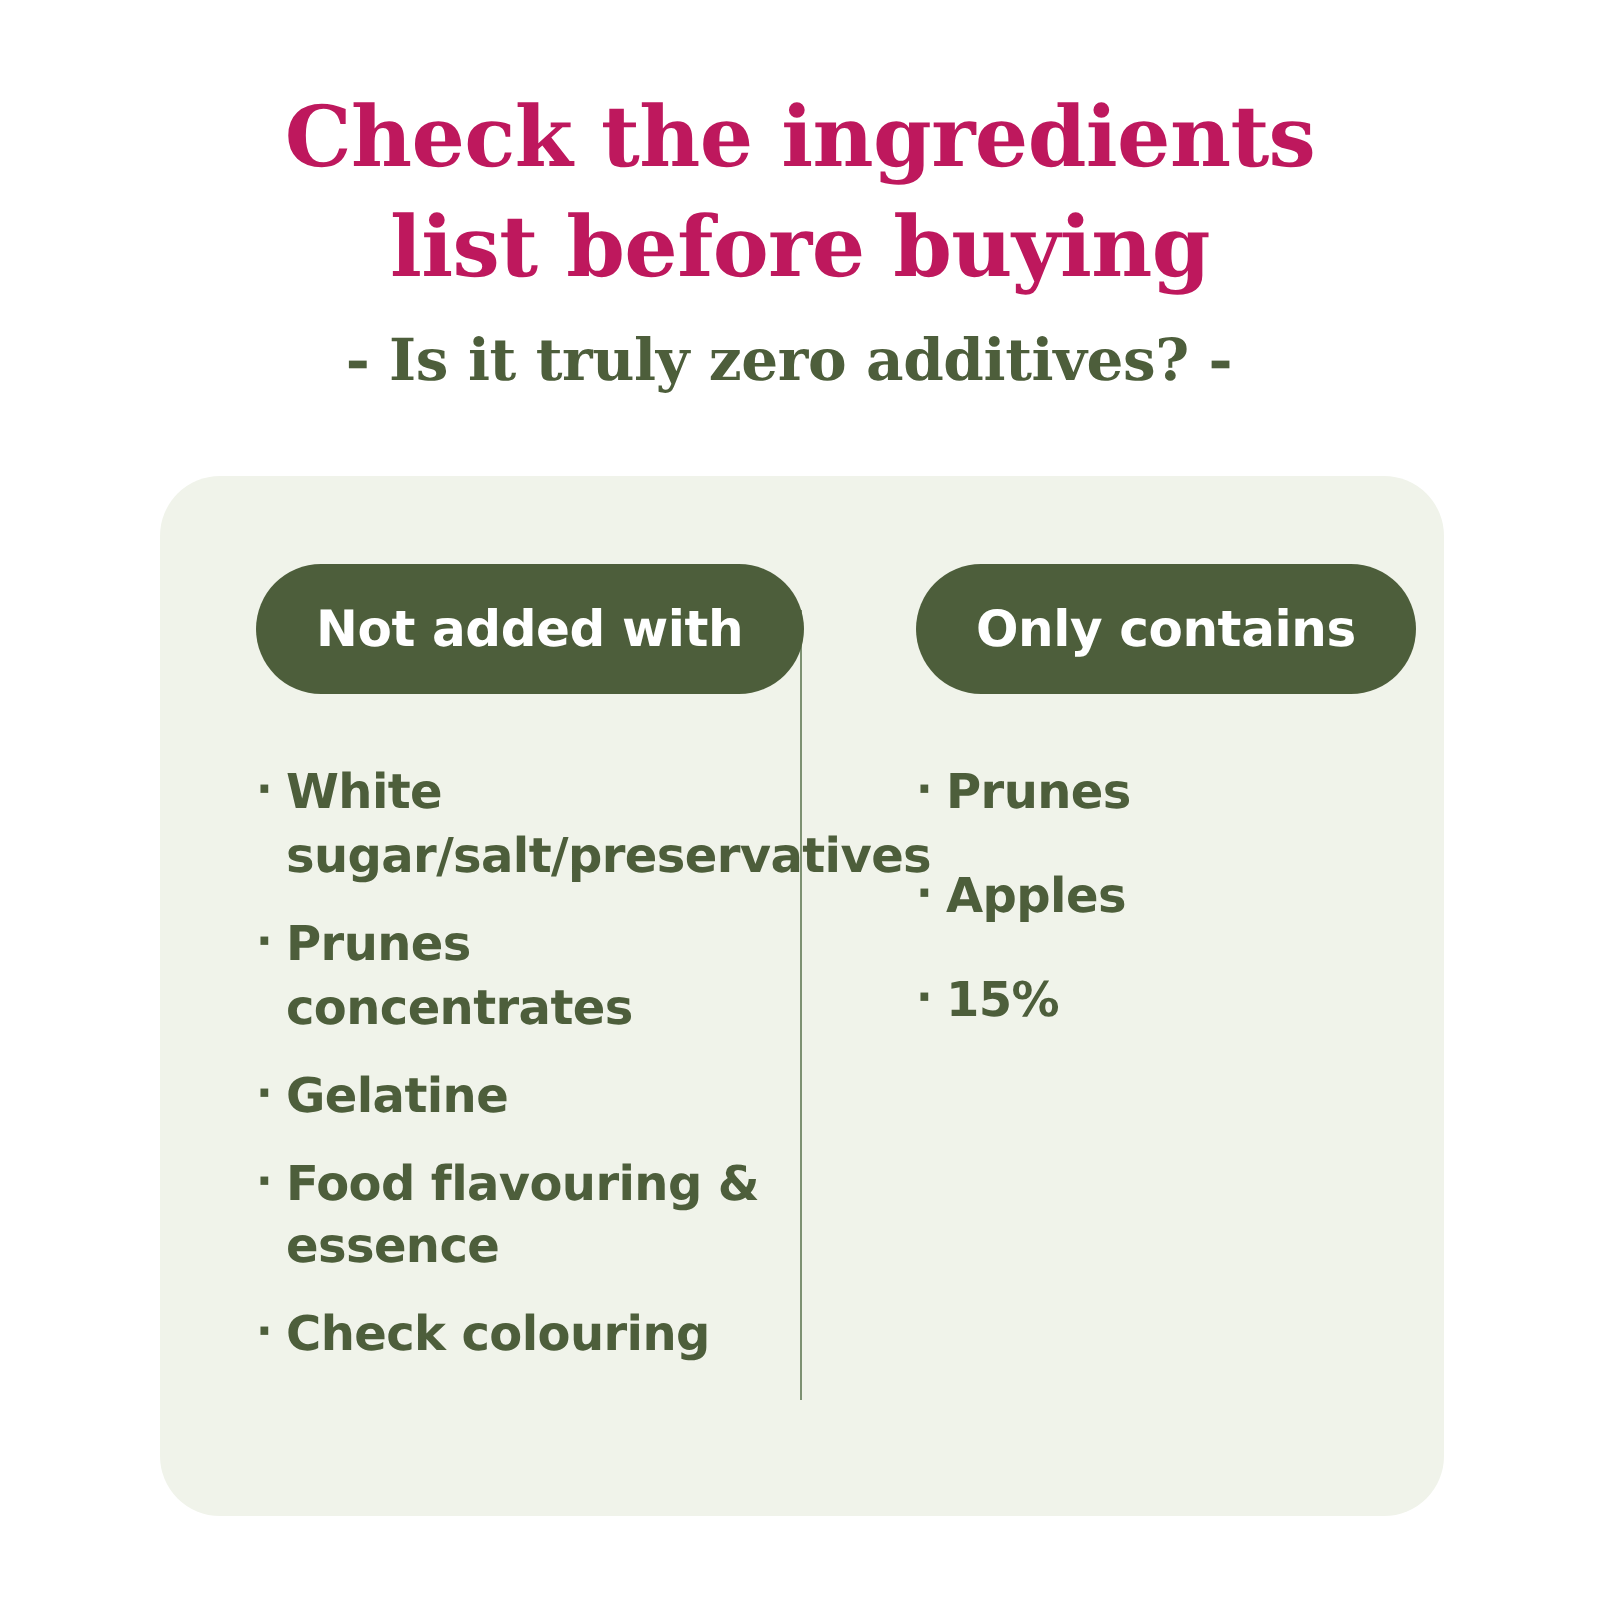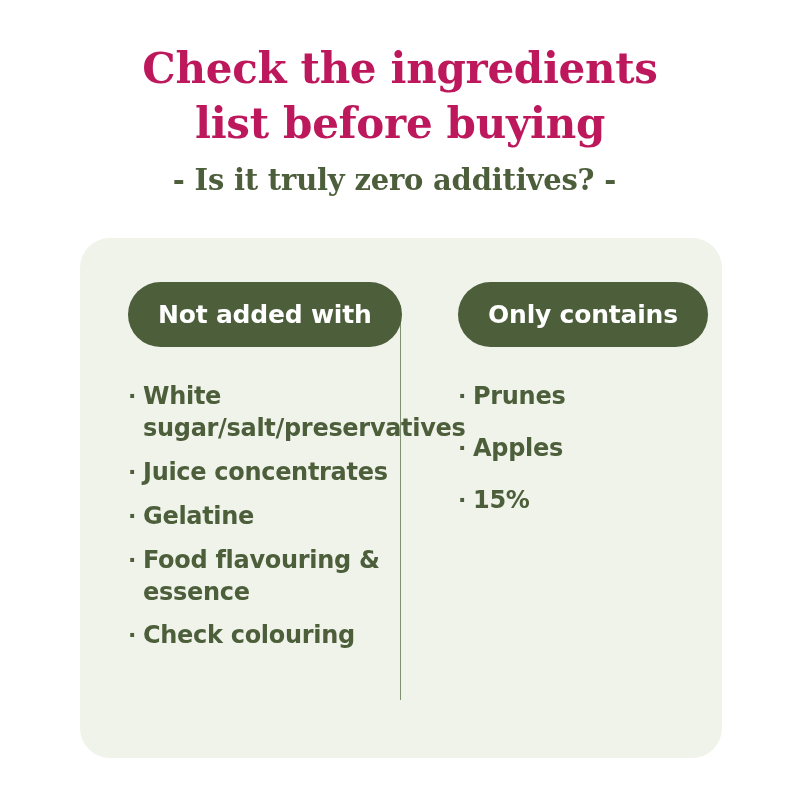--- a/index.html
+++ b/index.html
@@ -161,21 +161,21 @@
 
       <div class="col col-left">
         <div class="pill">Not added with</div>
         <ul class="ing-list">
           <li class="ing-item">
             <span class="bullet">·</span>
             <span class="ing-text">White sugar/salt/preservatives</span>
           </li>
           <li class="ing-item">
             <span class="bullet">·</span>
-            <span class="ing-text">Juice concentrates</span>
+            <span class="ing-text">Prunes concentrates</span>
           </li>
           <li class="ing-item">
             <span class="bullet">·</span>
             <span class="ing-text">Gelatine</span>
           </li>
           <li class="ing-item">
             <span class="bullet">·</span>
             <span class="ing-text">Food flavouring &amp; essence</span>
           </li>
           <li class="ing-item">

